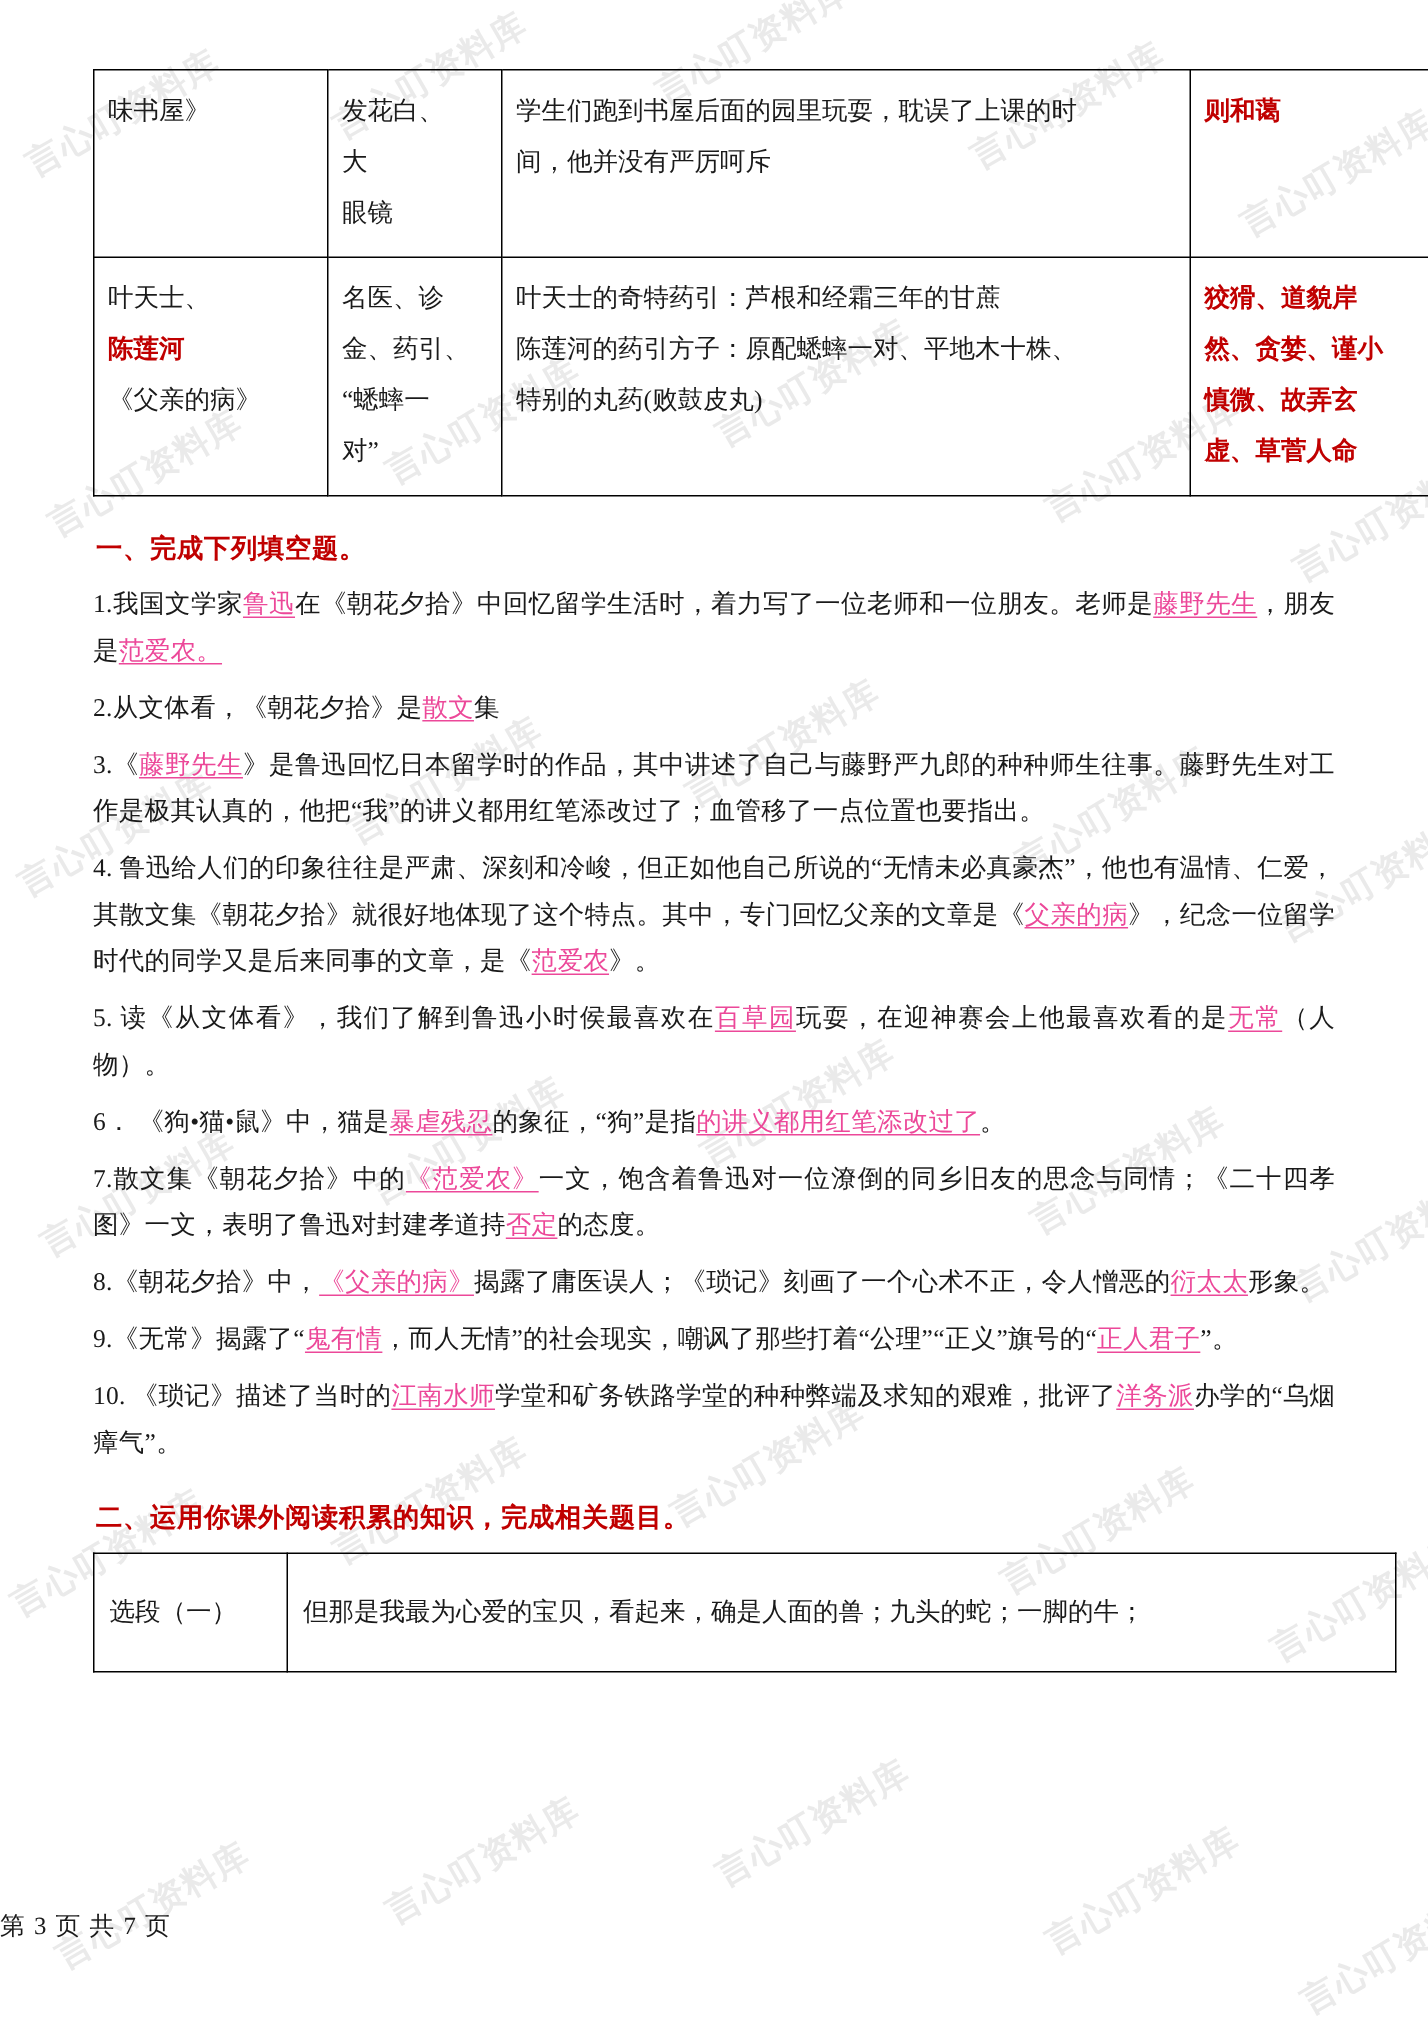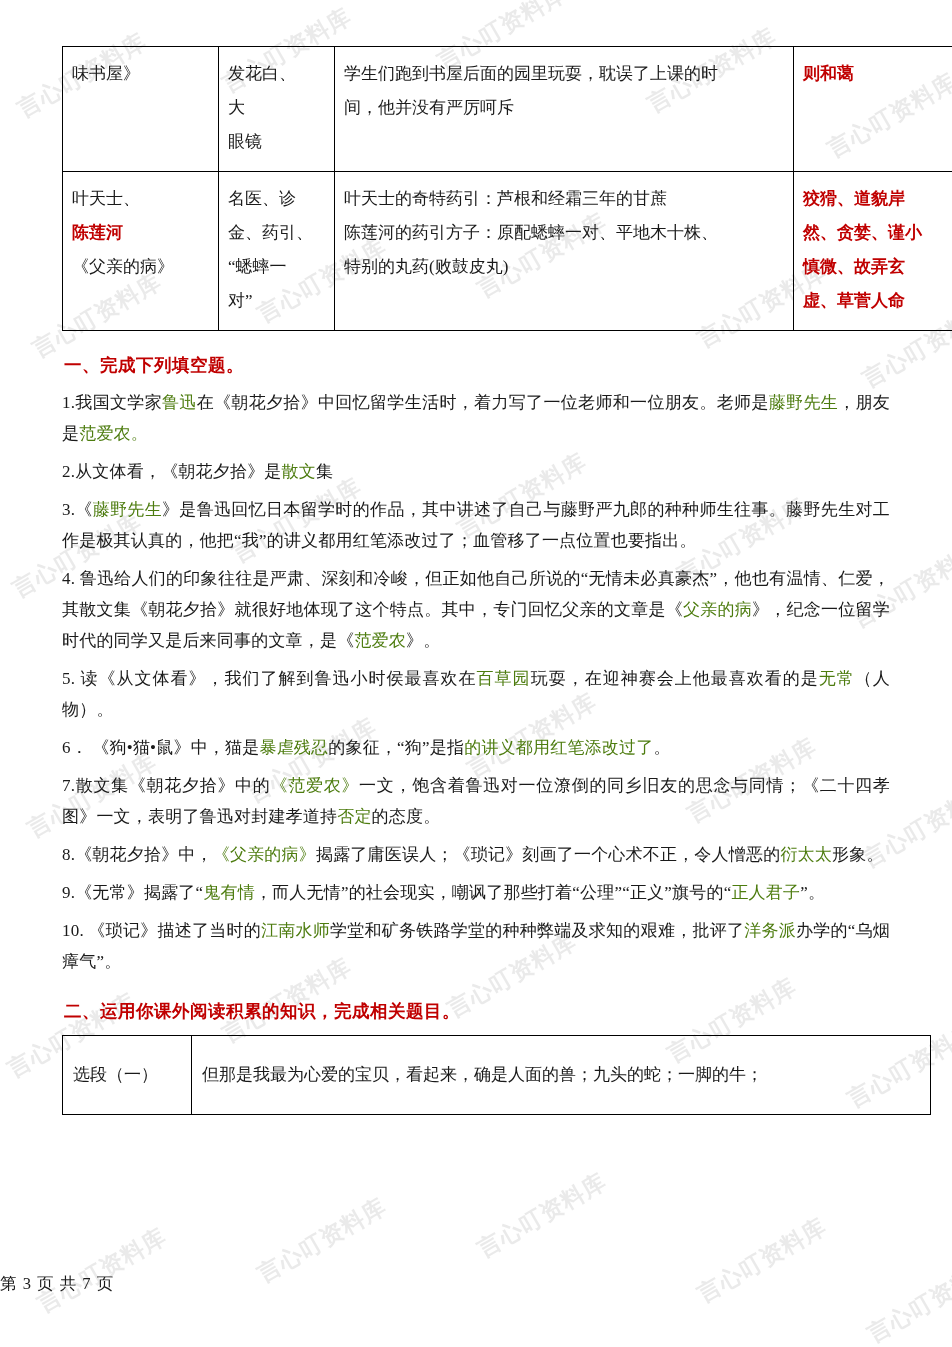--- a/index.html
+++ b/index.html
@@ -77,21 +77,22 @@
   }
   p.q {
     font-size: 17px;
     line-height: 31px;
     margin: 7px 0 7px 0;
     text-align: justify;
     text-justify: inter-ideograph;
     letter-spacing: 0.2px;
   }
   .blue {
-    color: #4d7c0f;
+    color: #ec4899;
+    text-decoration: underline;
     text-underline-offset: 3px;
   }
 
   
   table.tbl2 {
     border-collapse: collapse;
     width: 826px;
     table-layout: fixed;
     margin-top: 12px;
   }

